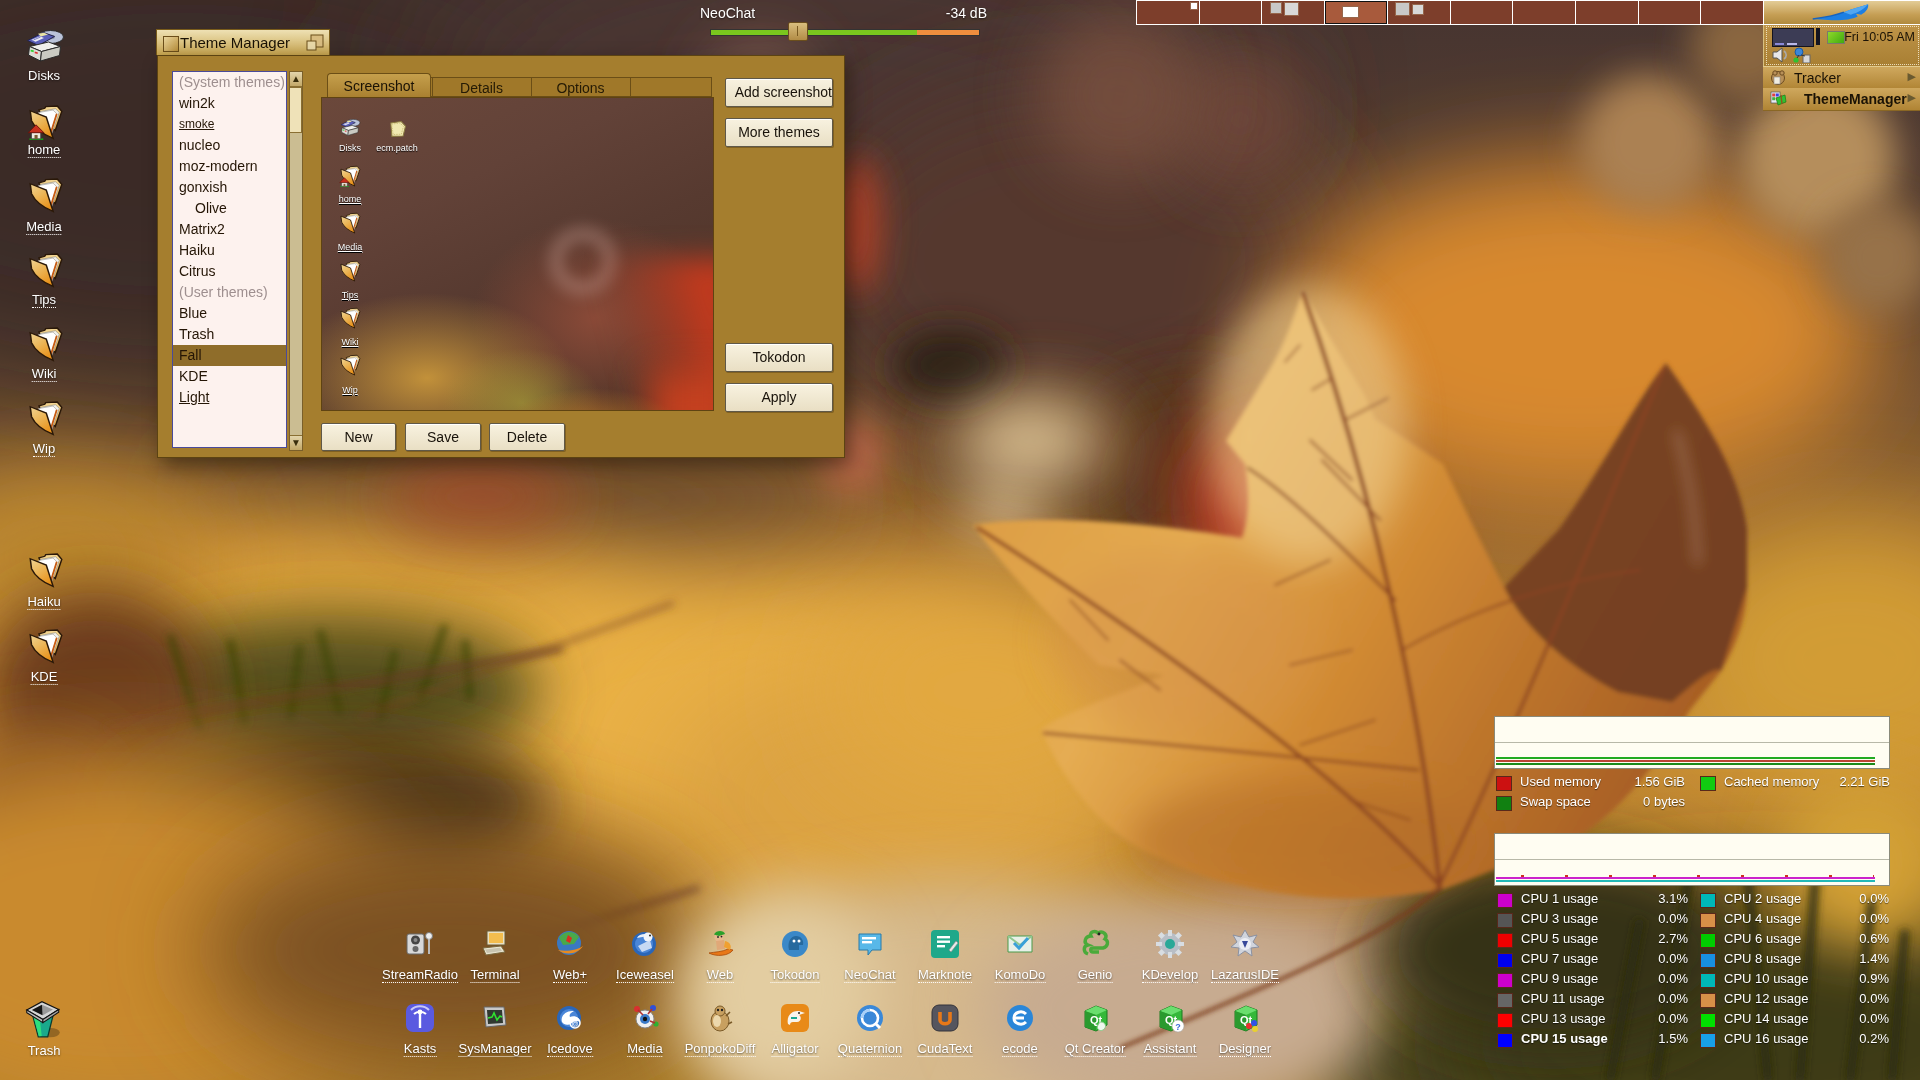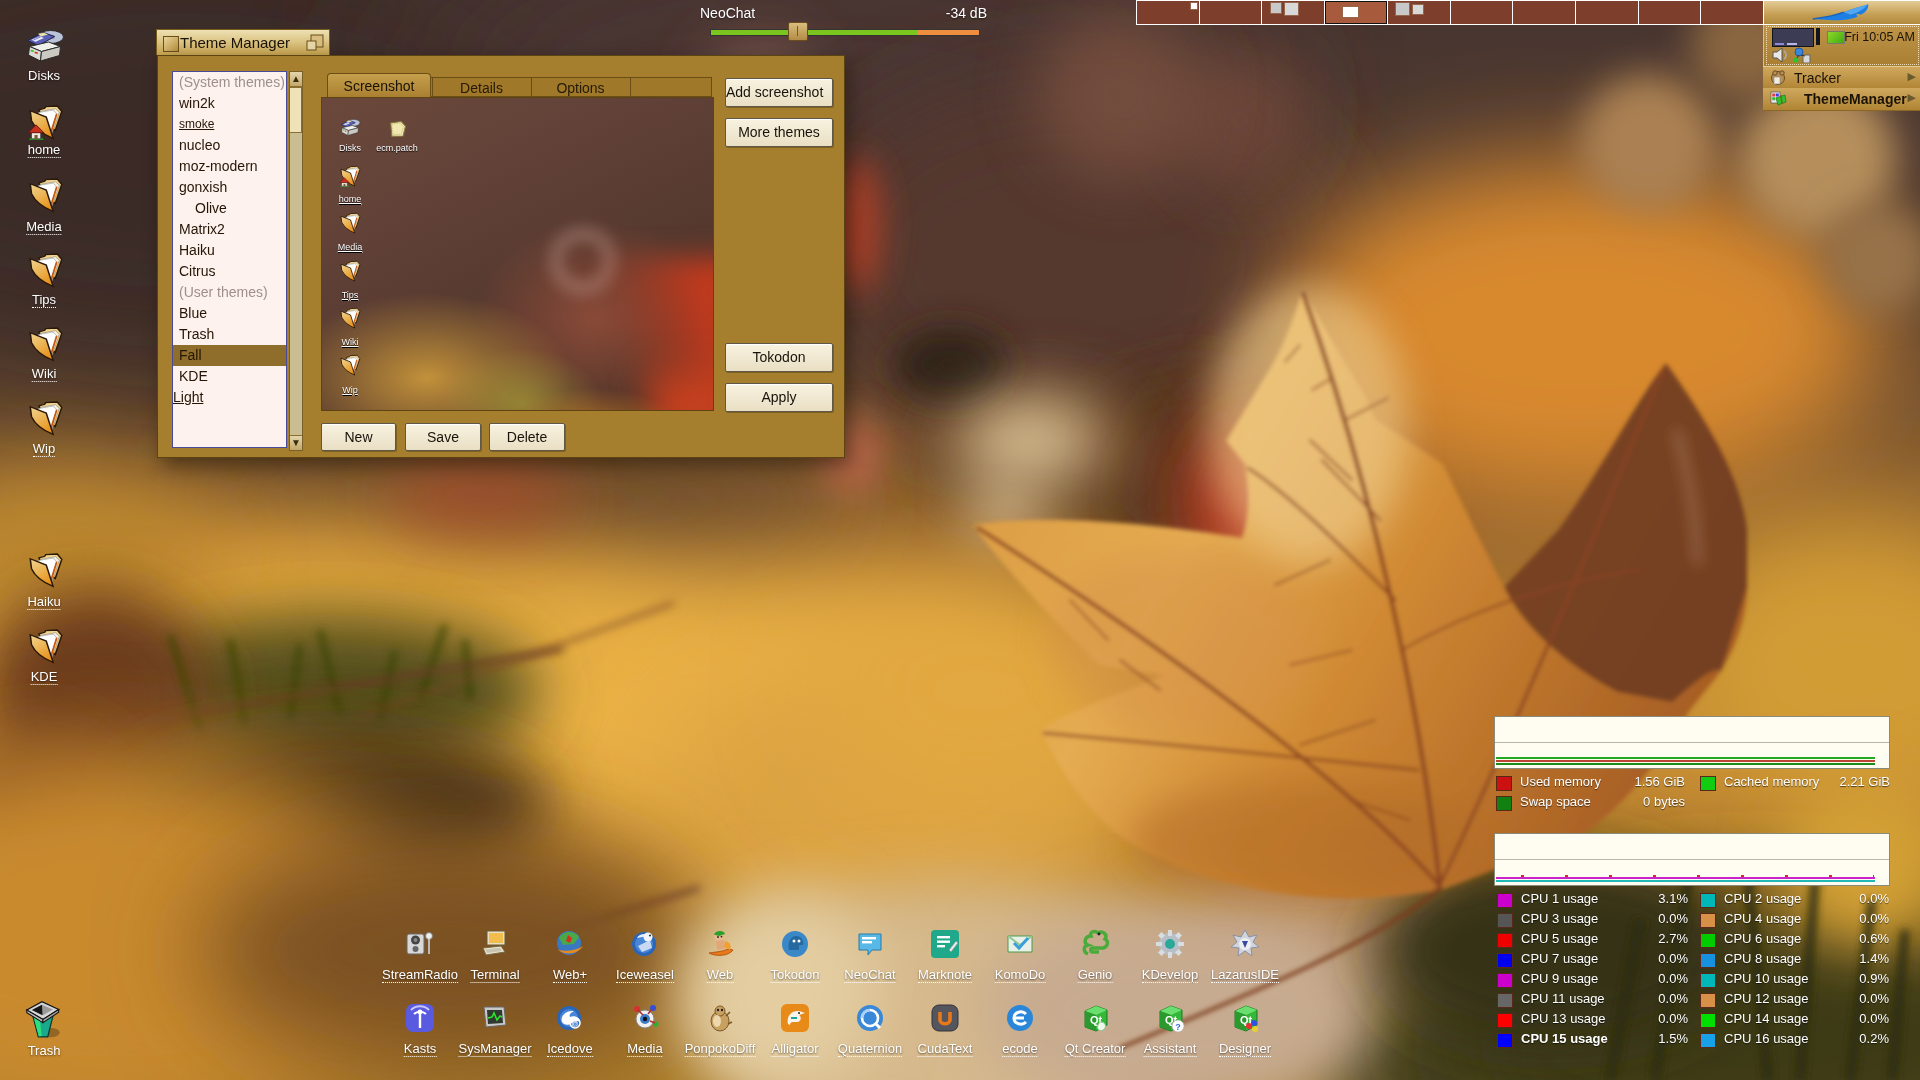--- a/index.html
+++ b/index.html
@@ -665,21 +665,21 @@
       <div style="height:21px;line-height:21px;padding-left:6px;font-size:14px;color:#241505;">gonxish</div>
       <div style="height:21px;line-height:21px;padding-left:22px;font-size:14px;color:#241505;">Olive</div>
       <div style="height:21px;line-height:21px;padding-left:6px;font-size:14px;color:#241505;">Matrix2</div>
       <div style="height:21px;line-height:21px;padding-left:6px;font-size:14px;color:#241505;">Haiku</div>
       <div style="height:21px;line-height:21px;padding-left:6px;font-size:14px;color:#241505;">Citrus</div>
       <div style="height:21px;line-height:21px;padding-left:6px;font-size:14px;color:#9e8f8f;">(User themes)</div>
       <div style="height:21px;line-height:21px;padding-left:6px;font-size:14px;color:#241505;">Blue</div>
       <div style="height:21px;line-height:21px;padding-left:6px;font-size:14px;color:#241505;">Trash</div>
       <div style="height:21px;line-height:21px;padding-left:6px;font-size:14px;color:#241505;background:#8f6d2a;">Fall</div>
       <div style="height:21px;line-height:21px;padding-left:6px;font-size:14px;color:#241505;">KDE</div>
-      <div style="height:21px;line-height:21px;padding-left:0;font-size:14px;color:#241505;text-decoration:underline;">Light</div>
+      <div style="height:21px;line-height:21px;padding-left:6px;font-size:14px;color:#241505;text-decoration:underline;">Light</div>
     </div>
  <div style="position:absolute;left:131px;top:15px;width:14px;height:380px;background:#cbbd92;border:1px solid #7a5f2a;box-sizing:border-box;">
    <div style="position:absolute;left:0;top:0;width:12px;height:14px;background:linear-gradient(180deg,#e3d5ac,#c3a868);border-bottom:1px solid #8a6f33;color:#3a2e0c;font-size:10px;text-align:center;line-height:14px;">▲</div>
    <div style="position:absolute;left:0;bottom:0;width:12px;height:14px;background:linear-gradient(180deg,#e3d5ac,#c3a868);border-top:1px solid #8a6f33;color:#3a2e0c;font-size:10px;text-align:center;line-height:14px;">▼</div>
    <div style="position:absolute;left:0;top:15px;width:12px;height:46px;background:#efe2b8;border:1px solid #8a6f33;border-left:none;box-sizing:border-box;"></div>
  </div>
  <div style="position:absolute;left:169px;top:21px;width:385px;height:20px;border:1px solid #6b4e16;background:#a07829;box-sizing:border-box;">
    <div style="position:absolute;left:104px;top:0;width:1px;height:100%;background:#6b4e16;"></div>
    <div style="position:absolute;left:203px;top:0;width:1px;height:100%;background:#6b4e16;"></div>
    <div style="position:absolute;left:302px;top:0;width:1px;height:100%;background:#6b4e16;"></div>
@@ -807,19 +807,19 @@
             </linearGradient>
           </defs>
 <path d="M9.6,5.2 L14.2,3.8 L15,2.4 L24.2,1.8 L27.8,6.6 L22.6,23.5 L13.5,15.5 Z" fill="url(#fbk)" stroke="#2a1808" stroke-width="1.2"></path>
 <path d="M10.8,6.6 L22.8,4.2 L25.8,7.4 L19.8,26.5 L11.4,17.5 Z" fill="#f2f1ea" stroke="#8a8a84" stroke-width="0.5"></path>
 <path d="M9.2,7.6 L20.8,5.4 L23.8,8.6 L18.4,28 L10,18.6 Z" fill="#ffffff" stroke="#9a9a94" stroke-width="0.5"></path>
 <path d="M23.8,8.6 L18.4,28" stroke="#c85a10" stroke-width="1.4"></path>
 <path d="M2.6,6 L15.4,11.6 L20.9,30.6 C13.5,27.2 6.8,22.4 3.6,14.8 Z" fill="url(#ffl)" stroke="#2a1808" stroke-width="1.2"></path>
 </svg></div>
       <div style="position:absolute;left:28px;top:287px;transform:translateX(-50%);color:#fff;font-size:9px;text-shadow:0 1px 1px #000;white-space:nowrap;"><u style="border-bottom:1px dotted #fff;">Wip</u></div>
  </div>
- <div style="position:absolute;left:567px;top:22px;width:106px;height:27px;background:linear-gradient(180deg,#f8f2e0,#e9dfc4);border:1px solid #5f5848;border-radius:2px;box-shadow:1px 1px 0 rgba(60,40,10,0.35), inset 0 1px 0 #fff;text-align:left;line-height:27px;font-size:14px;color:#18120a;">Add screenshot</div>
+ <div style="position:absolute;left:567px;top:22px;width:106px;height:27px;background:linear-gradient(180deg,#f8f2e0,#e9dfc4);border:1px solid #5f5848;border-radius:2px;box-shadow:1px 1px 0 rgba(60,40,10,0.35), inset 0 1px 0 #fff;text-align:right;line-height:27px;font-size:14px;color:#18120a;">Add screenshot</div>
  <div style="position:absolute;left:567px;top:62px;width:106px;height:27px;background:linear-gradient(180deg,#f8f2e0,#e9dfc4);border:1px solid #5f5848;border-radius:2px;box-shadow:1px 1px 0 rgba(60,40,10,0.35), inset 0 1px 0 #fff;text-align:center;line-height:27px;font-size:14px;color:#18120a;">More themes</div>
  <div style="position:absolute;left:567px;top:287px;width:106px;height:27px;background:linear-gradient(180deg,#f8f2e0,#e9dfc4);border:1px solid #5f5848;border-radius:2px;box-shadow:1px 1px 0 rgba(60,40,10,0.35), inset 0 1px 0 #fff;text-align:center;line-height:27px;font-size:14px;color:#18120a;">Tokodon</div>
  <div style="position:absolute;left:567px;top:327px;width:106px;height:27px;background:linear-gradient(180deg,#f8f2e0,#e9dfc4);border:1px solid #5f5848;border-radius:2px;box-shadow:1px 1px 0 rgba(60,40,10,0.35), inset 0 1px 0 #fff;text-align:center;line-height:27px;font-size:14px;color:#18120a;">Apply</div>
  <div style="position:absolute;left:163px;top:367px;width:73px;height:26px;background:linear-gradient(180deg,#f8f2e0,#e9dfc4);border:1px solid #5f5848;border-radius:2px;box-shadow:1px 1px 0 rgba(60,40,10,0.35), inset 0 1px 0 #fff;text-align:center;line-height:26px;font-size:14px;color:#18120a;">New</div>
  <div style="position:absolute;left:247px;top:367px;width:74px;height:26px;background:linear-gradient(180deg,#f8f2e0,#e9dfc4);border:1px solid #5f5848;border-radius:2px;box-shadow:1px 1px 0 rgba(60,40,10,0.35), inset 0 1px 0 #fff;text-align:center;line-height:26px;font-size:14px;color:#18120a;">Save</div>
  <div style="position:absolute;left:331px;top:367px;width:74px;height:26px;background:linear-gradient(180deg,#f8f2e0,#e9dfc4);border:1px solid #5f5848;border-radius:2px;box-shadow:1px 1px 0 rgba(60,40,10,0.35), inset 0 1px 0 #fff;text-align:center;line-height:26px;font-size:14px;color:#18120a;">Delete</div>
 </div>
 </body></html>

